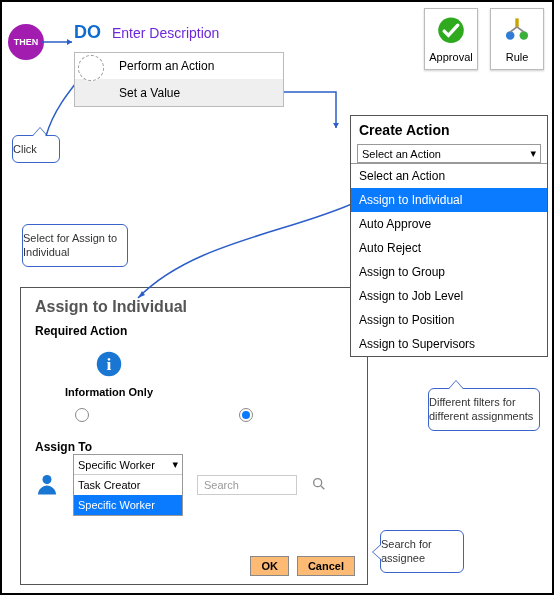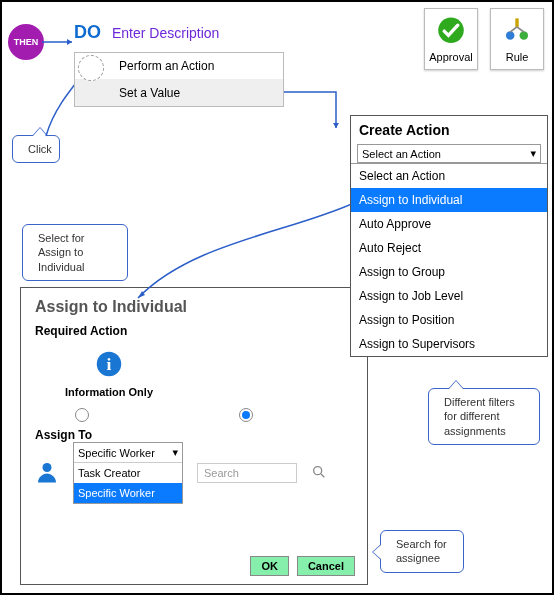--- a/index.html
+++ b/index.html
@@ -70,21 +70,21 @@
     display: flex; flex-direction: column; align-items: center; justify-content: center;
     font-size: 11px;
     cursor: pointer;
   }
   .top-icon svg { width: 34px; height: 34px; }
   .callout {
     position: absolute;
     border: 1px solid #3a64c9;
     border-radius: 6px;
     background: #fff;
-    padding: 6px 15px;
+    padding: 6px 0;
     font-size: 11px;
     color: #333;
     line-height: 1.3;
   }
   .callout .tail-up {
     position: absolute;
     top: -8px; left: 20px;
     width: 0; height: 0;
     border-left: 7px solid transparent;
     border-right: 7px solid transparent;
@@ -176,21 +176,21 @@
   }
   .radio {
     width: 14px; height: 14px; border: 1px solid #888; border-radius: 50%; position: relative;
     cursor: pointer;
   }
   .radio.checked::after {
     content: ""; position: absolute; top: 2px; left: 2px; width: 8px; height: 8px;
     border-radius: 50%; background: #0a7aff;
   }
   .assign-to-label {
-    font-size: 12px; font-weight: bold; margin-top: 6px;
+    font-size: 12px; font-weight: bold; margin-top: 18px;
   }
   .assign-to-row {
     display: flex; align-items: center; gap: 14px; margin-top: 0;
   }
   .person-icon { width: 24px; height: 24px; }
   .combo {
     border: 1px solid #999;
     width: 110px;
     font-size: 11px;
   }
@@ -214,21 +214,21 @@
     color: #999;
     font-size: 11px;
     cursor: text;
   }
   .btn-row {
     position: absolute;
     bottom: 8px; right: 12px;
     display: flex; gap: 8px;
   }
   .btn {
-    border: 1px solid #888; background: #86efac;
+    border: 1px solid #888; background: #fdba74;
     padding: 3px 10px; font-size: 11px; font-weight: bold;
     cursor: pointer;
   }
   svg.connector { position: absolute; z-index: 1; }
 </style>
 </head>
 <body>
 
 <div class="then-badge">THEN</div>
 <div class="do-label">DO</div>

